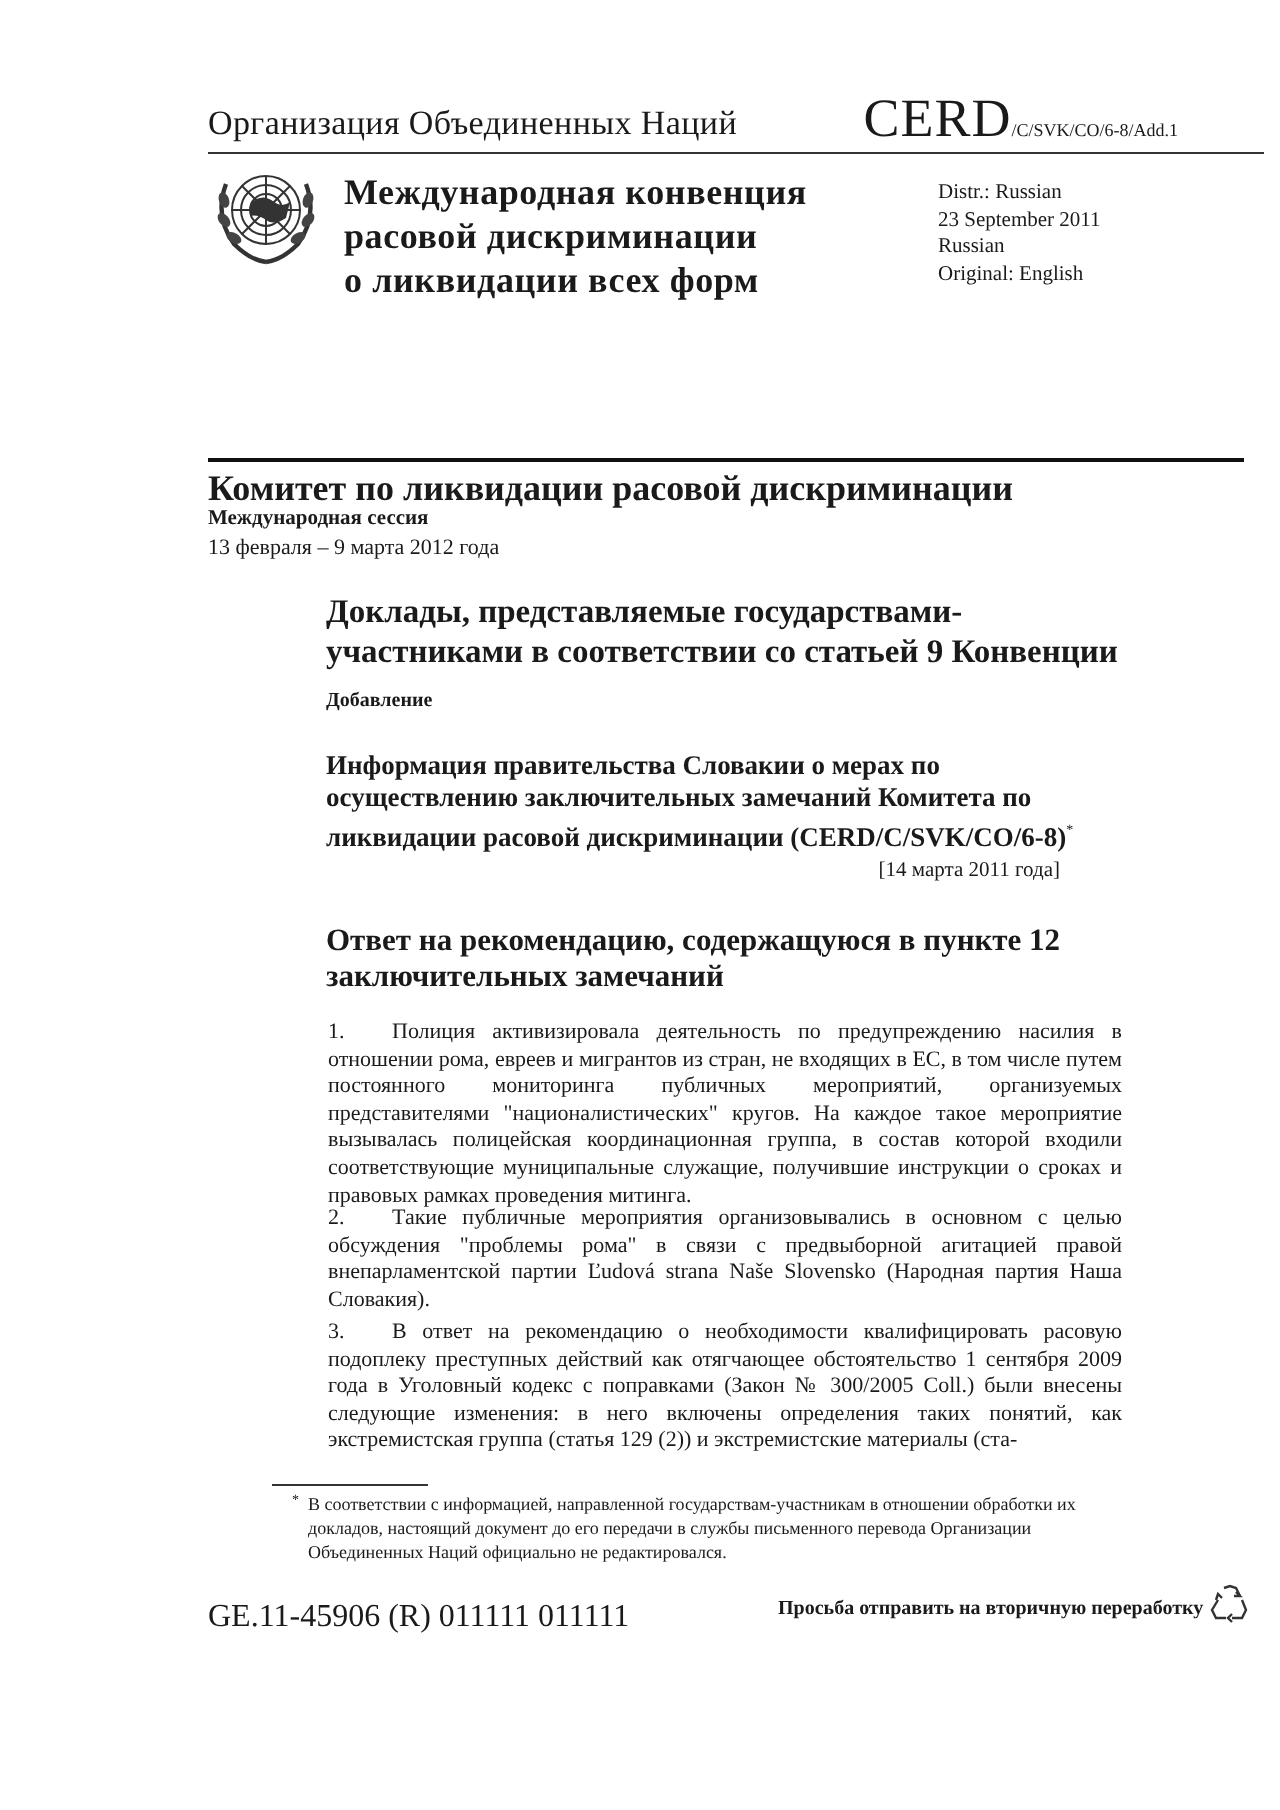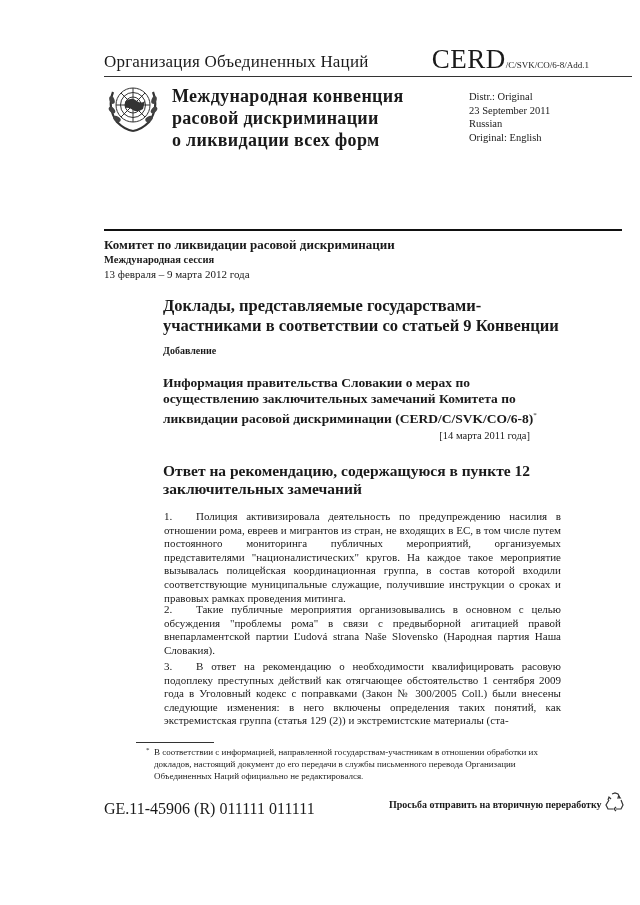--- a/index.html
+++ b/index.html
@@ -13,21 +13,21 @@
   .symbol .big { font-size: 27px; letter-spacing: 0.5px; }
   .symbol .small { font-size: 9px; }
   .rule-thin { left: 62px; width: 528px; top: 76px; height: 0; border-top: 1.3px solid #333; }
   .emblem { left: 63px; top: 80px; width: 56px; height: 54px; }
   .conv-title { left: 130px; top: 85px; font-size: 18px; font-weight: bold; line-height: 22px; letter-spacing: 0.3px; }
   .distr { left: 427px; top: 90px; font-size: 10.5px; line-height: 13.5px; }
   .rule-thick { left: 62px; width: 518px; top: 229px; height: 0; border-top: 2px solid #111; }
 
   
   .committee { left: 62px; top: 237px; font-size: 12.5px; line-height: 15px; }
-  .committee .c1 { font-weight: bold; font-size: 13px; }
+  .committee .c1 { font-weight: bold; font-size: 18px; }
   .committee .c2 { font-weight: bold; font-size: 10.5px; }
   .committee .c3 { font-size: 11px; }
 
   
   .main-title { left: 121px; top: 296px; width: 420px; font-size: 16.5px; font-weight: bold; line-height: 20px; }
   .addendum { left: 121px; top: 345px; font-size: 10px; font-weight: bold; }
   .info-title { left: 121px; top: 375px; width: 410px; font-size: 13.5px; font-weight: bold; line-height: 16px; }
   .info-title sup { font-size: 7px; font-weight: normal; vertical-align: 6px; }
   .date-note { right: 110px; top: 430px; font-size: 10.5px; }
   .section-title { left: 121px; top: 462px; width: 410px; font-size: 15.5px; font-weight: bold; line-height: 18px; }
@@ -86,21 +86,21 @@
   </svg>
 </div>
 
 <div class="abs conv-title">
   <div>Международная конвенция</div>
   <div>расовой дискриминации</div>
   <div>о ликвидации всех форм</div>
 </div>
 
 <div class="abs distr">
-  <div>Distr.: Original</div>
+  <div>Distr.: Russian</div>
   <div>23 September 2011</div>
   <div>Russian</div>
   <div>Original: English</div>
 </div>
 
 <div class="abs rule-thick"></div>
 
 <div class="abs committee">
   <div class="c1">Комитет по ликвидации расовой дискриминации</div>
   <div class="c2">Международная сессия</div>

